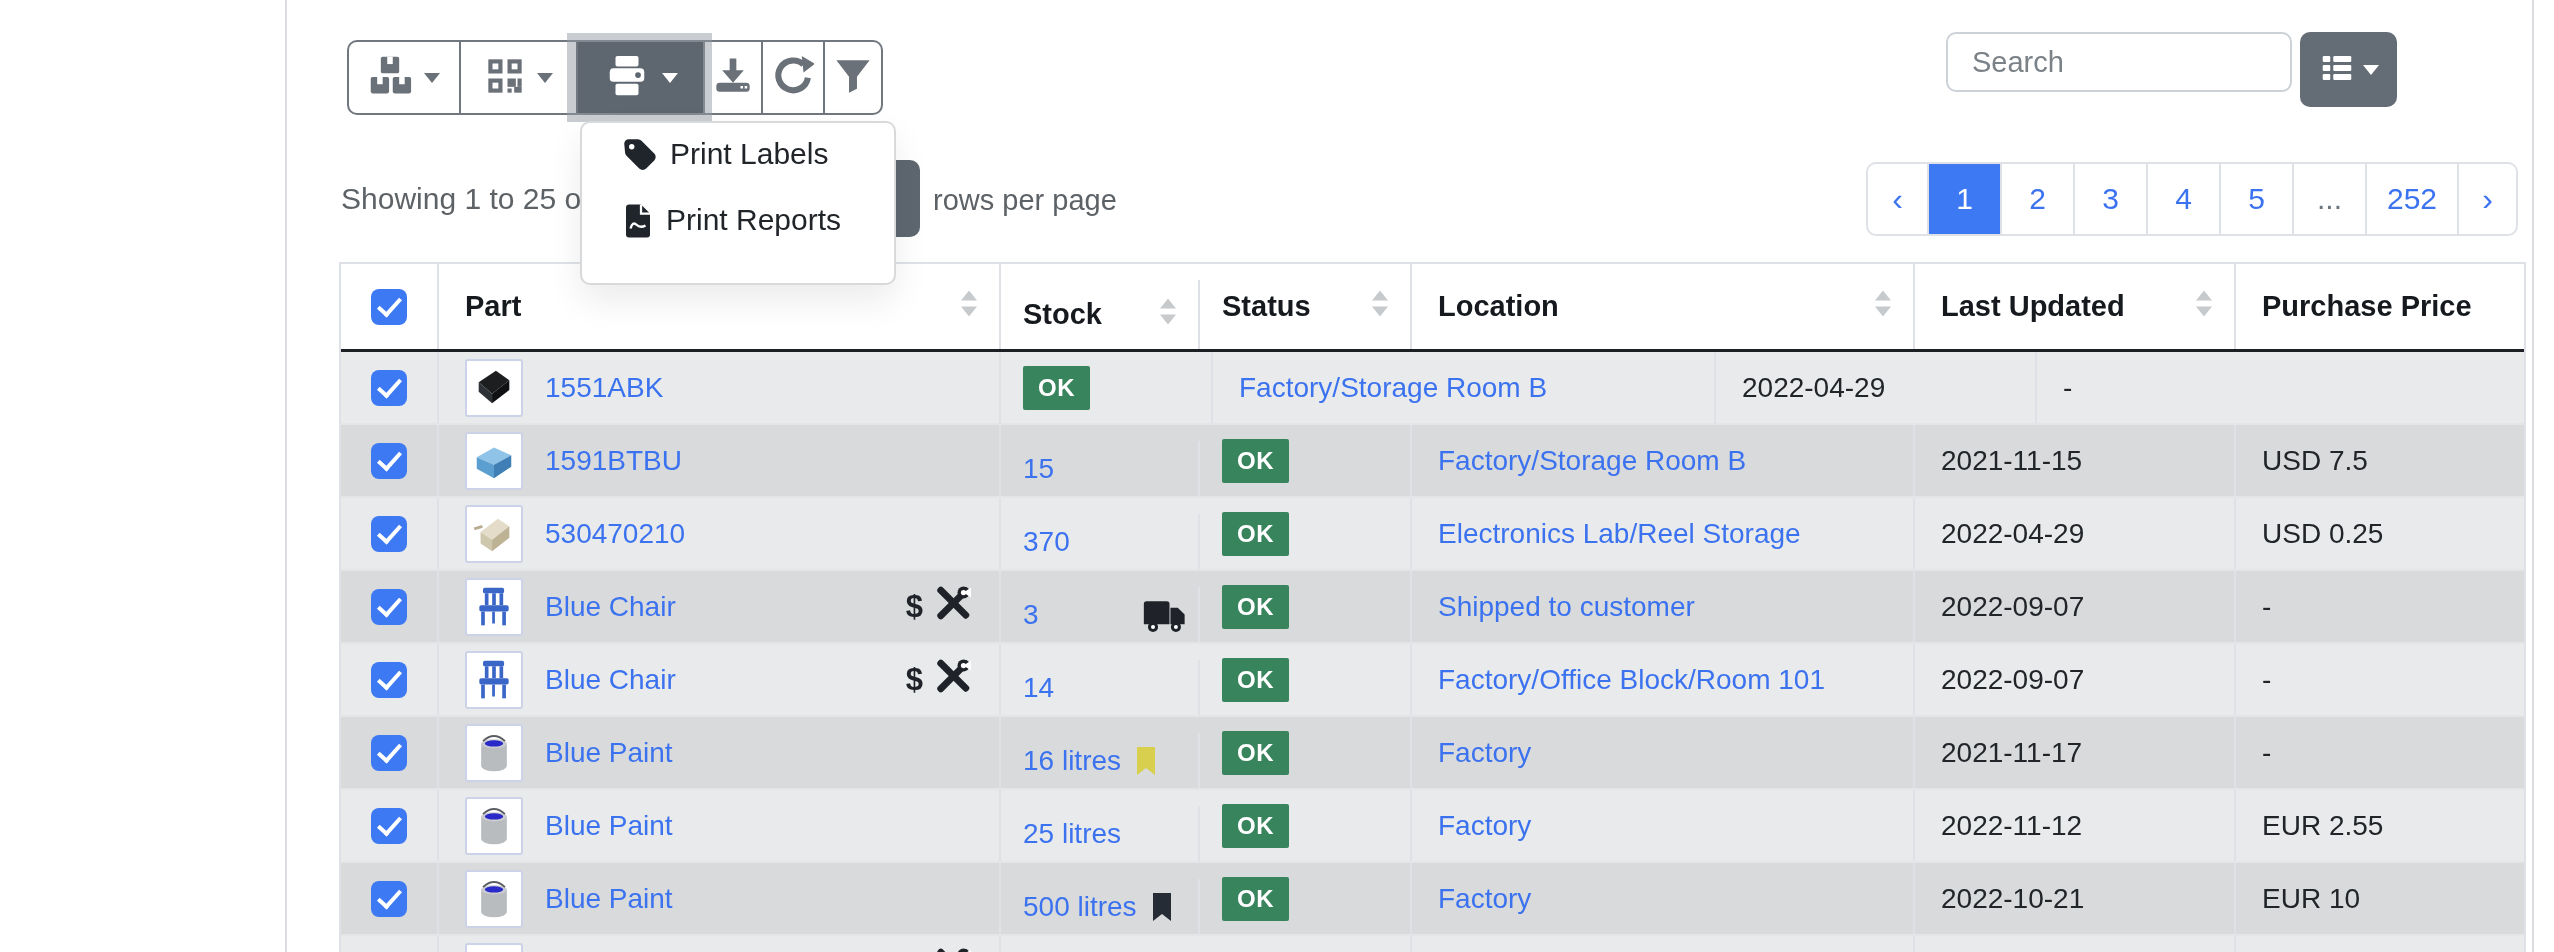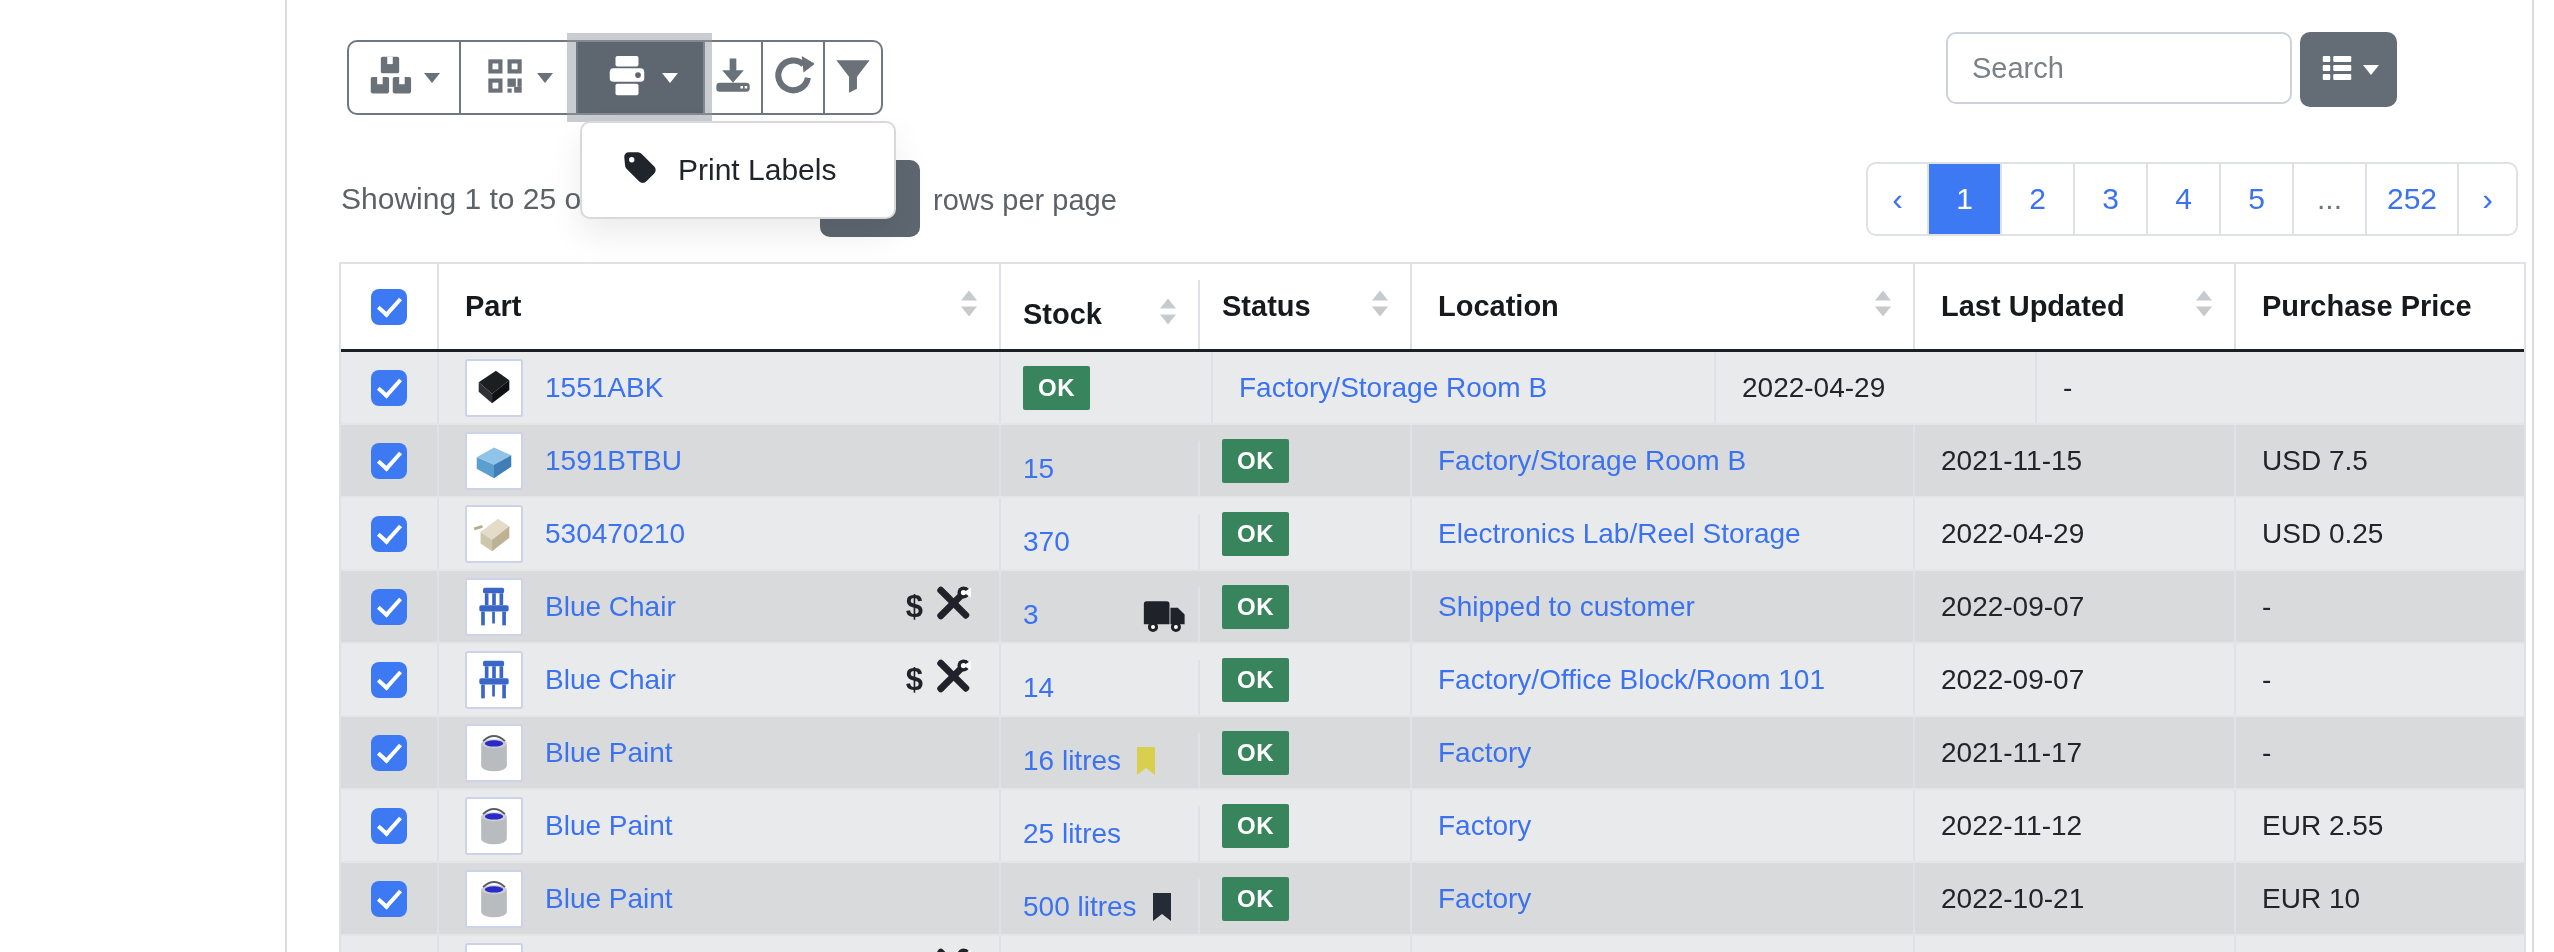--- a/index.html
+++ b/index.html
@@ -31,31 +31,31 @@
   }
   .caret{width:0;height:0;border-left:9px solid transparent;border-right:9px solid transparent;border-top:12px solid currentColor;}
   .caret.small{border-left-width:8px;border-right-width:8px;border-top-width:10px;}
 
   
   .dropdown{
     position:absolute;left:580px;top:121px;width:316px;box-sizing:border-box;
     background:#fff;border:2px solid #d7d9db;border-radius:10px;z-index:20;
     box-shadow:0 16px 34px rgba(0,0,0,.08);padding:14px 0;
   }
-  .dd-item{display:flex;align-items:center;gap:20px;height:66px;padding-left:40px;cursor:pointer;}
+  .dd-item{display:flex;gap:12px;height:66px;padding-left:40px;cursor:pointer;}
   .dd-item span.lbl{font-size:30px;color:#212529;}
 
   
   .rpp-btn{position:absolute;left:820px;top:160px;width:100px;height:77px;background:#5e6770;border-radius:10px;z-index:5;cursor:pointer;}
   .showing-text{position:absolute;left:341px;top:182px;font-size:30px;color:#5d6267;z-index:1;white-space:nowrap;}
   .rpp-label{position:absolute;left:933px;top:184px;font-size:29px;color:#5d6267;}
 
   
   .search{
-    position:absolute;left:1946px;top:32px;width:346px;height:72px;box-sizing:border-box;
+    position:absolute;left:1946px;top:32px;width:346px;height:60px;box-sizing:border-box;
     border:2px solid #ccd2d8;border-radius:10px;font-size:29px;color:#212529;
     padding:0 0 0 24px;outline:none;font-family:"Liberation Sans",sans-serif;
   }
   .search::placeholder{color:#7a8187;}
   .columns-btn{
     position:absolute;left:2300px;top:32px;width:97px;height:75px;background:#646d76;
     border-radius:10px;display:flex;align-items:center;justify-content:center;gap:8px;color:#fff;cursor:pointer;
   }
 
   
@@ -195,20 +195,30 @@
 <div class="dropdown">
   <div class="dd-item">
     <span>
       <svg width="36" height="36" viewBox="0 0 48 48" fill="#20252c">
         <path d="M3 9 a6 6 0 0 1 6 -6 h12 a7 7 0 0 1 5 2 l17 17 a6.5 6.5 0 0 1 0 9.2 l-10.8 10.8 a6.5 6.5 0 0 1 -9.2 0 l-17 -17 a7 7 0 0 1 -2 -5 Z"></path>
         <circle cx="13" cy="13" r="3.6" fill="#fff"></circle>
       </svg>
     </span>
     <span class="lbl">Print Labels</span>
   </div>
+  <div class="dd-item">
+    <span>
+      <svg width="32" height="36" viewBox="0 0 40 48" fill="#20252c">
+        <path d="M8 2 h16 l12 12 v28 a4 4 0 0 1 -4 4 H8 a4 4 0 0 1 -4 -4 V6 a4 4 0 0 1 4 -4 Z"></path>
+        <path d="M24 2 v12 h12" stroke="#fff" stroke-width="3" fill="none"></path>
+        <path d="M10 34 q3 -10 8 -5 q5 5 12 1" stroke="#fff" stroke-width="3.2" fill="none"></path>
+      </svg>
+    </span>
+    <span class="lbl">Print Reports</span>
+  </div>
 </div>
 
 <div class="showing-text">Showing 1 to 25 o</div>
 <div class="rpp-btn"></div>
 <div class="rpp-label">rows per page</div>
 
 <input class="search" type="text" placeholder="Search" style="">
 <div class="columns-btn">
   <span>
     <svg width="36" height="36" viewBox="0 0 48 48" fill="#ffffff">

